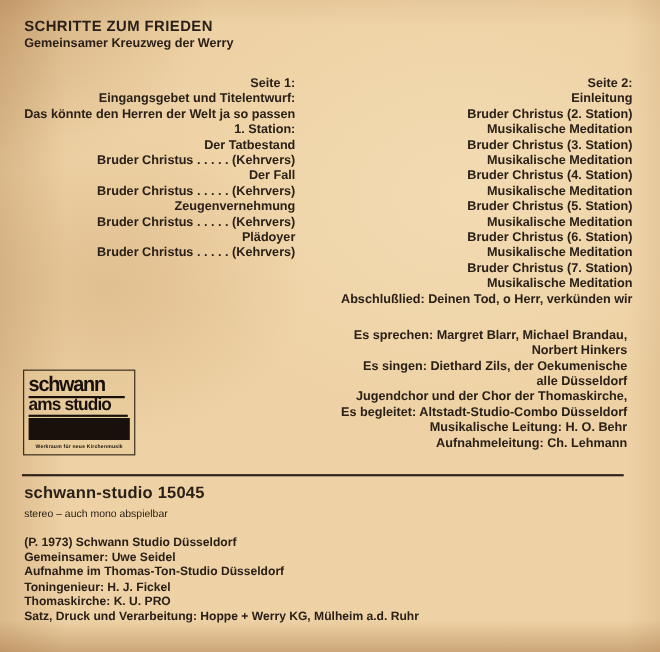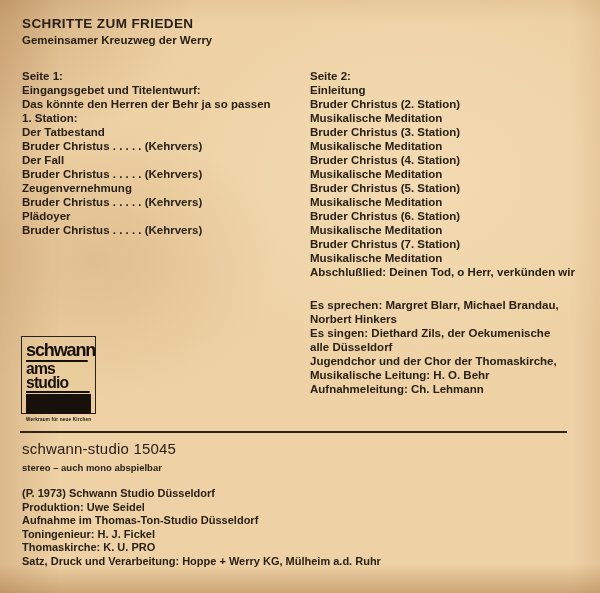--- a/index.html
+++ b/index.html
@@ -17,30 +17,30 @@
       linear-gradient(to right, rgba(150,95,45,0.22), rgba(150,95,45,0.0) 10%),
       linear-gradient(to left, rgba(150,95,45,0.12), rgba(150,95,45,0.0) 5%),
       linear-gradient(to top, rgba(140,85,35,0.35), rgba(140,85,35,0.0) 5%),
       linear-gradient(to bottom, rgba(150,95,45,0.10), rgba(150,95,45,0.0) 4%),
       #eed2a5;
     color:#2a2018;
   }
   .abs { position:absolute; }
   .header-title { font-size:13.5px; font-weight:bold; letter-spacing:0.4px; }
   .header-subtitle { font-size:11.5px; font-weight:bold; margin-top:3px; }
-  .tracklist, .credits { font-size:11.5px; font-weight:bold; line-height:14px; white-space:nowrap; }
+  .tracklist, .credits { font-size:11.5px; font-weight:bold; line-height:14px; white-space:nowrap;text-align:right; }
   .production { font-size:11px; font-weight:bold; line-height:13.5px; white-space:nowrap; }
   .rule { background:#30241a; height:2px; }
-  .catalog { font-size:15px; font-weight:normal; letter-spacing:0.2px; }
-  .format { font-size:9.5px; font-weight:bold; margin-top:5px; }
+  .catalog { font-size:15px; font-weight:bold; letter-spacing:0.2px; }
+  .format { font-size:9.5px; font-weight:normal; margin-top:5px; }
 
   
   .logo-box {
     box-sizing:border-box;
-    width:75px; height:78px;
+    width:102px; height:78px;
     border:1.5px solid #2b2118;
     padding:5px 4px 0 4px;
     background:rgba(231,201,150,0.45);
   }
   .logo-schwann {
     font-weight:bold; font-size:19px; line-height:16px;
     letter-spacing:-1.2px; color:#18110b;
     transform:scaleX(0.95); transform-origin:left center;
     border-bottom:2px solid #18110b; padding-bottom:2px;
   }
@@ -63,21 +63,21 @@
 <div class="sleeve">
 
   <div class="abs" style="left:22px; top:16px;">
     <div class="header-title">SCHRITTE ZUM FRIEDEN</div>
     <div class="header-subtitle">Gemeinsamer Kreuzweg der Werry</div>
   </div>
 
   <div class="abs tracklist" style="left:22px; top:69px;">
       <div>Seite 1:</div>
       <div>Eingangsgebet und Titelentwurf:</div>
-      <div>Das könnte den Herren der Behr ja so passen</div>
+      <div>Das könnte den Herren der Welt ja so passen</div>
       <div>1. Station:</div>
       <div>Der Tatbestand</div>
       <div>Bruder Christus . . . . . (Kehrvers)</div>
       <div>Der Fall</div>
       <div>Bruder Christus . . . . . (Kehrvers)</div>
       <div>Zeugenvernehmung</div>
       <div>Bruder Christus . . . . . (Kehrvers)</div>
       <div>Plädoyer</div>
       <div>Bruder Christus . . . . . (Kehrvers)</div>
     </div>
@@ -99,40 +99,41 @@
       <div>Musikalische Meditation</div>
       <div>Abschlußlied: Deinen Tod, o Herr, verkünden wir</div>
     </div>
 
   <div class="abs credits" style="left:310px; top:298px;">
       <div>Es sprechen: Margret Blarr, Michael Brandau,</div>
       <div>Norbert Hinkers</div>
       <div>Es singen: Diethard Zils, der Oekumenische</div>
       <div>alle Düsseldorf</div>
       <div>Jugendchor und der Chor der Thomaskirche,</div>
+      <div>Es begleitet: Altstadt-Studio-Combo Düsseldorf</div>
       <div>Musikalische Leitung: H. O. Behr</div>
       <div>Aufnahmeleitung: Ch. Lehmann</div>
     </div>
 
   <div class="abs logo-box" style="left:21px; top:336px;">
     <div class="logo-schwann">schwann</div>
     <div class="logo-ams">ams studio</div>
     <div class="logo-block"></div>
     <div class="logo-tagline">Werkraum für neue Kirchenmusik</div>
   </div>
 
   <div class="abs rule" style="left:20px; top:431px; width:547px;"></div>
 
   <div class="abs" style="left:22px; top:440px;">
     <div class="catalog">schwann-studio 15045</div>
     <div class="format">stereo – auch mono abspielbar</div>
   </div>
 
   <div class="abs production" style="left:22px; top:487px;">
       <div>(P. 1973) Schwann Studio Düsseldorf</div>
-      <div>Produktion: Uwe Seidel</div>
+      <div>Gemeinsamer: Uwe Seidel</div>
       <div>Aufnahme im Thomas-Ton-Studio Düsseldorf</div>
       <div>Toningenieur: H. J. Fickel</div>
       <div>Thomaskirche: K. U. PRO</div>
       <div>Satz, Druck und Verarbeitung: Hoppe + Werry KG, Mülheim a.d. Ruhr</div>
     </div>
 
 </div>
 
 </body></html>

